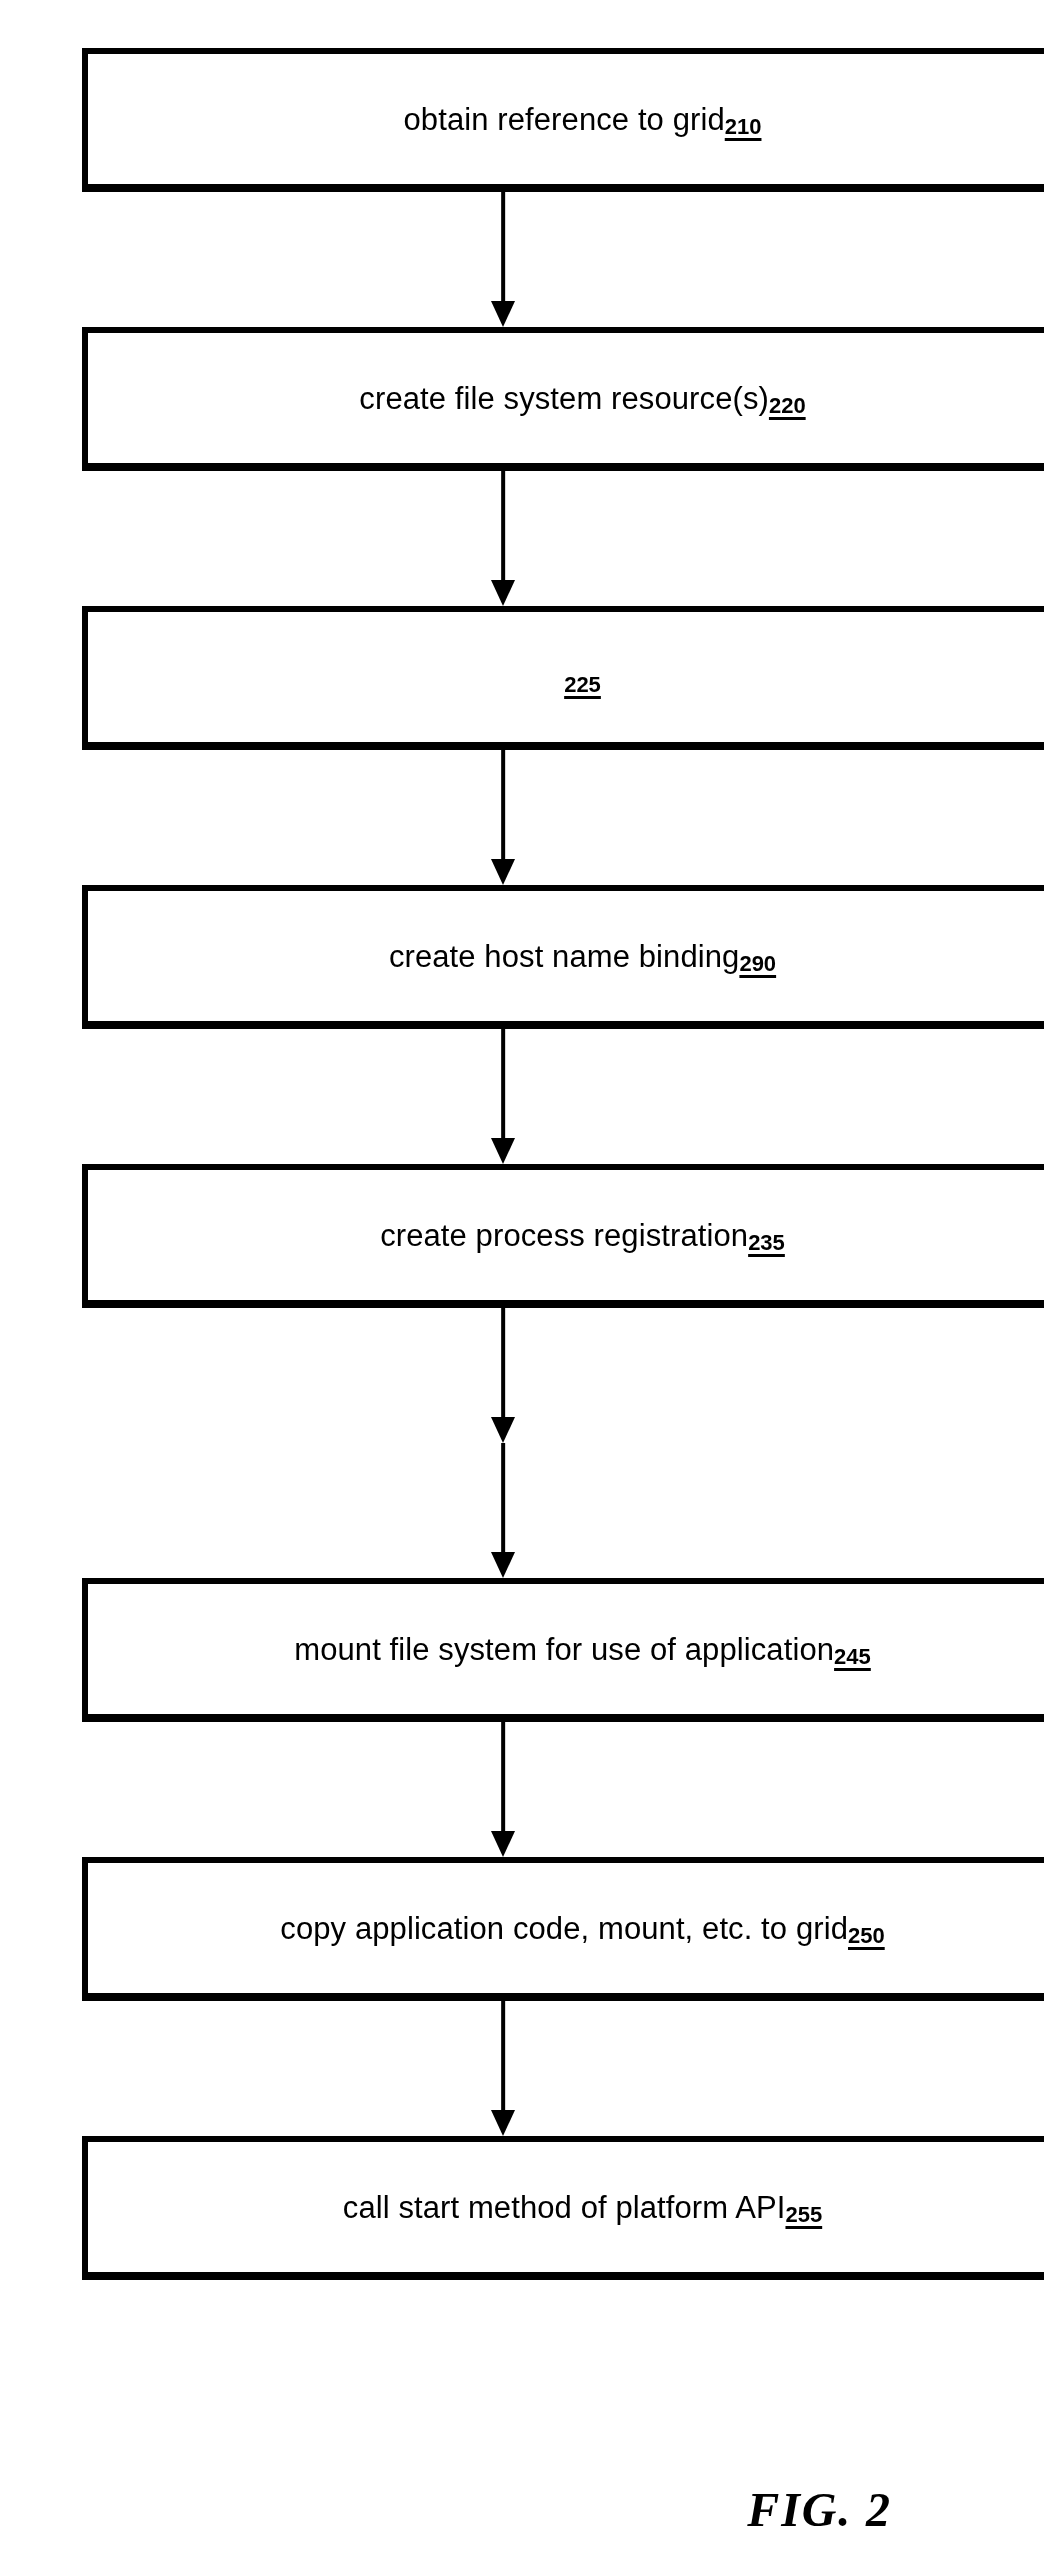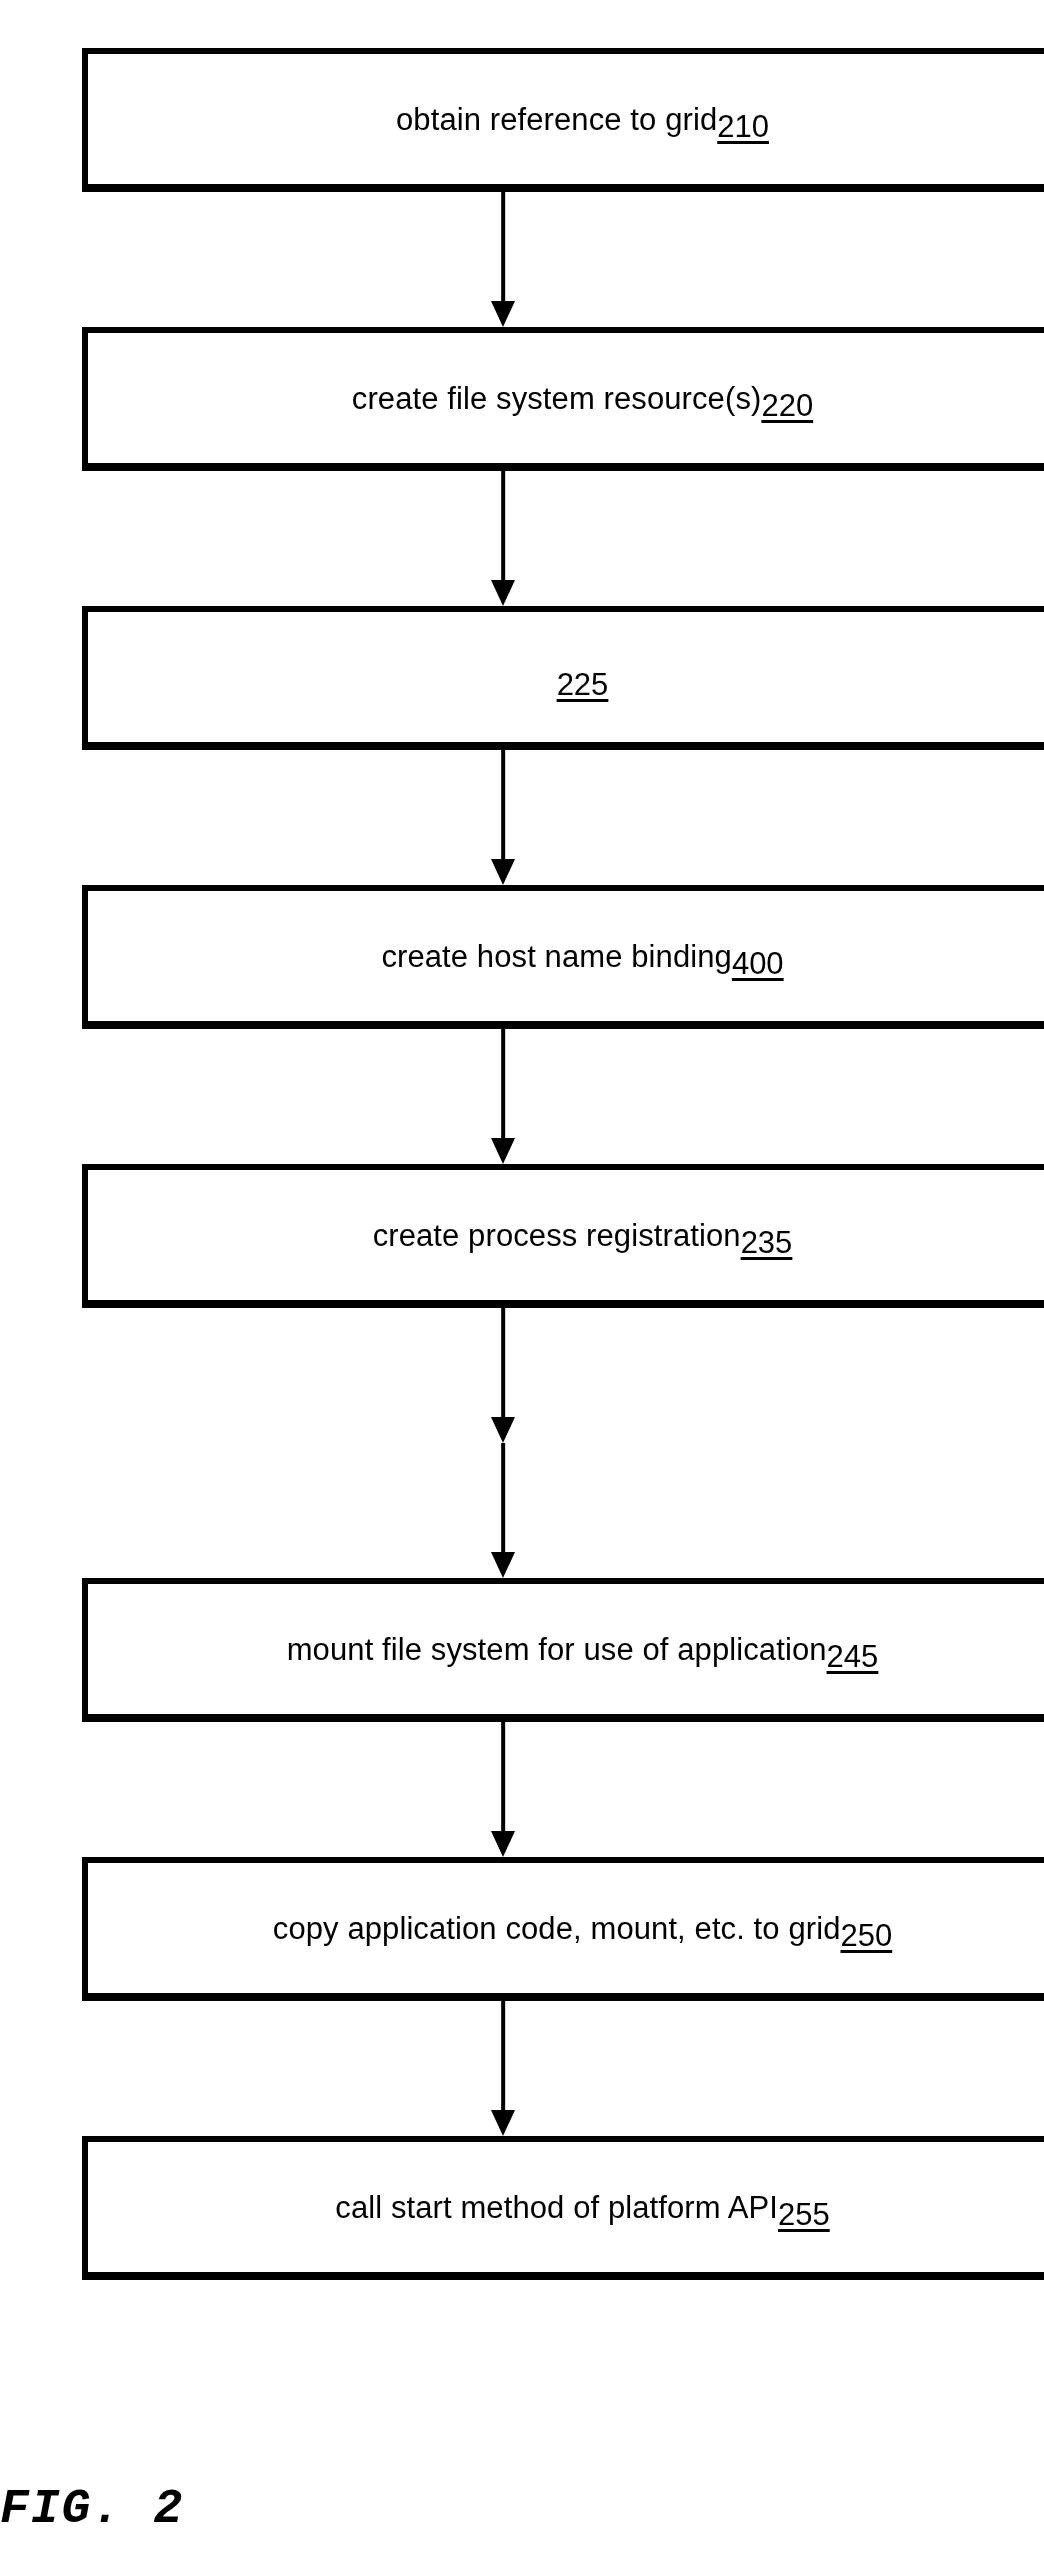--- a/index.html
+++ b/index.html
@@ -51,28 +51,29 @@
   .node-label {
     font-size: 31px;
     line-height: 37px;
     color: #000000;
     text-align: center;
     letter-spacing: 0.1px;
     white-space: nowrap;
   }
 
   .node-ref {
-    font-size: 31px;
+    font-size: 22px;
     line-height: 37px;
     color: #000000;
     text-align: center;
     text-decoration: underline;
     text-underline-offset: 3.7px;
     text-decoration-thickness: 2.8px;
     margin-top: 14px;
+    font-weight: bold;
   }
 
   
   .connector {
     position: relative;
     width: 842px;
     height: 135px;
   }
 
   .connector .shaft {
@@ -96,22 +97,22 @@
     border-right: 12px solid transparent;
     border-top: 26px solid #000000;
   }
 
   
   .figure-caption {
     position: absolute;
     left: 0;
     top: 2482px;
     width: 892px;
-    text-align: left;
-    font-family: Liberation Mono, monospace;
+    text-align: right;
+    font-family: Liberation Serif, serif;
     font-style: italic;
     font-weight: bold;
     font-size: 48px;
     letter-spacing: 1.9px;
     color: #000000;
   }
 </style>
 </head>
 <body>
 
@@ -143,21 +144,21 @@
           <div class="node-ref">225</div>
         </div>
         <div class="connector">
           <div class="shaft"></div>
           <div class="head"></div>
         </div>
       </div>
       <div class="step">
         <div class="node">
           <div class="node-label">create host name binding</div>
-          <div class="node-ref">400</div>
+          <div class="node-ref">290</div>
         </div>
         <div class="connector">
           <div class="shaft"></div>
           <div class="head"></div>
         </div>
       </div>
       <div class="step">
         <div class="node">
           <div class="node-label">create process registration</div>
           <div class="node-ref">235</div>

